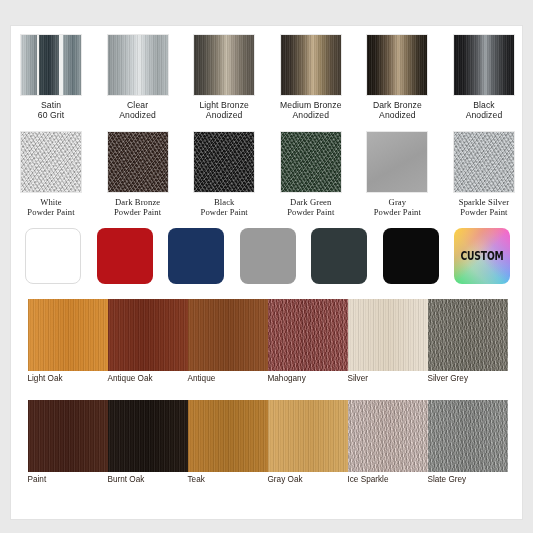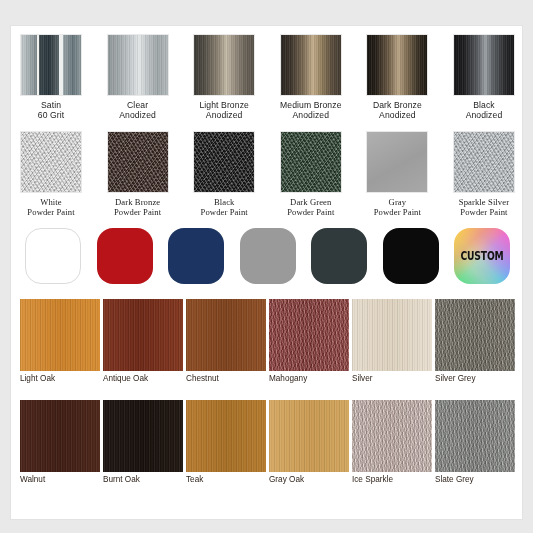--- a/index.html
+++ b/index.html
@@ -64,41 +64,41 @@
     text-align: center;
     letter-spacing: 0.1px;
     white-space: nowrap;
   }
 
   
   #row3 .cells { padding: 0 14px; }
   .sw-solid {
     width: 56px;
     height: 56px;
-    border-radius: 16px;
+    border-radius: 8px;
     box-sizing: border-box;
     position: relative;
     overflow: hidden;
   }
   .sw-solid.outlined { border: 1px solid #dcdcdc; }
   .custom-label {
     position: absolute;
     left: 0; right: 0;
     top: 50%;
     transform: translateY(-50%) scaleX(0.8);
     text-align: center;
     font-family: "DejaVu Sans", sans-serif;
     font-weight: bold;
     font-size: 11.5px;
     letter-spacing: -0.2px;
     color: #121212;
   }
 
   
-  .wood-row .cells { padding: 0 9px; }
+  .wood-row .cells { padding: 0 9px; justify-content: center; }
   .wood-row .cell { align-items: flex-start; width: 80px; }
   .sw-wood {
     width: 80px;
     height: 72px;
     box-sizing: border-box;
     position: relative;
     overflow: hidden;
   }
   .cap1 {
     margin-top: 3px;
@@ -350,21 +350,21 @@
         <div class="cap1">Light Oak</div>
       </div>
 
       <div class="cell">
         <div class="sw-wood grain" style="background:linear-gradient(to right,#7e3320,#6d2817 45%,#82371f);"></div>
         <div class="cap1">Antique Oak</div>
       </div>
 
       <div class="cell">
         <div class="sw-wood grain" style="background:linear-gradient(to right,#8d4d24,#7d421d 50%,#8f5026);"></div>
-        <div class="cap1">Chestnut</div>
+        <div class="cap1">Antique</div>
       </div>
 
       <div class="cell">
         <div class="sw-wood mottle" style="background:linear-gradient(to right,#9a4340,#8e3a37 50%,#9b4542);"></div>
         <div class="cap1">Mahogany</div>
       </div>
 
       <div class="cell">
         <div class="sw-wood grain" style="background:linear-gradient(to right,#e6dccd,#ded2bf 50%,#e8dfd1);"></div>
         <div class="cap1">Silver</div>
@@ -376,21 +376,21 @@
       </div>
 
     </div>
   </div>
 
   <div class="row wood-row" id="row5" style="top:374px;">
     <div class="cells">
 
       <div class="cell">
         <div class="sw-wood grain" style="background:linear-gradient(to right,#4a241a,#3f1d14 50%,#4c2619);"></div>
-        <div class="cap1">Walnut</div>
+        <div class="cap1">Paint</div>
       </div>
 
       <div class="cell">
         <div class="sw-wood grain" style="background:linear-gradient(to right,#1f1712,#17100c 50%,#211811);"></div>
         <div class="cap1">Burnt Oak</div>
       </div>
 
       <div class="cell">
         <div class="sw-wood grain" style="background:linear-gradient(to right,#b87c30,#a66f26 50%,#b57b2e);"></div>
         <div class="cap1">Teak</div>

